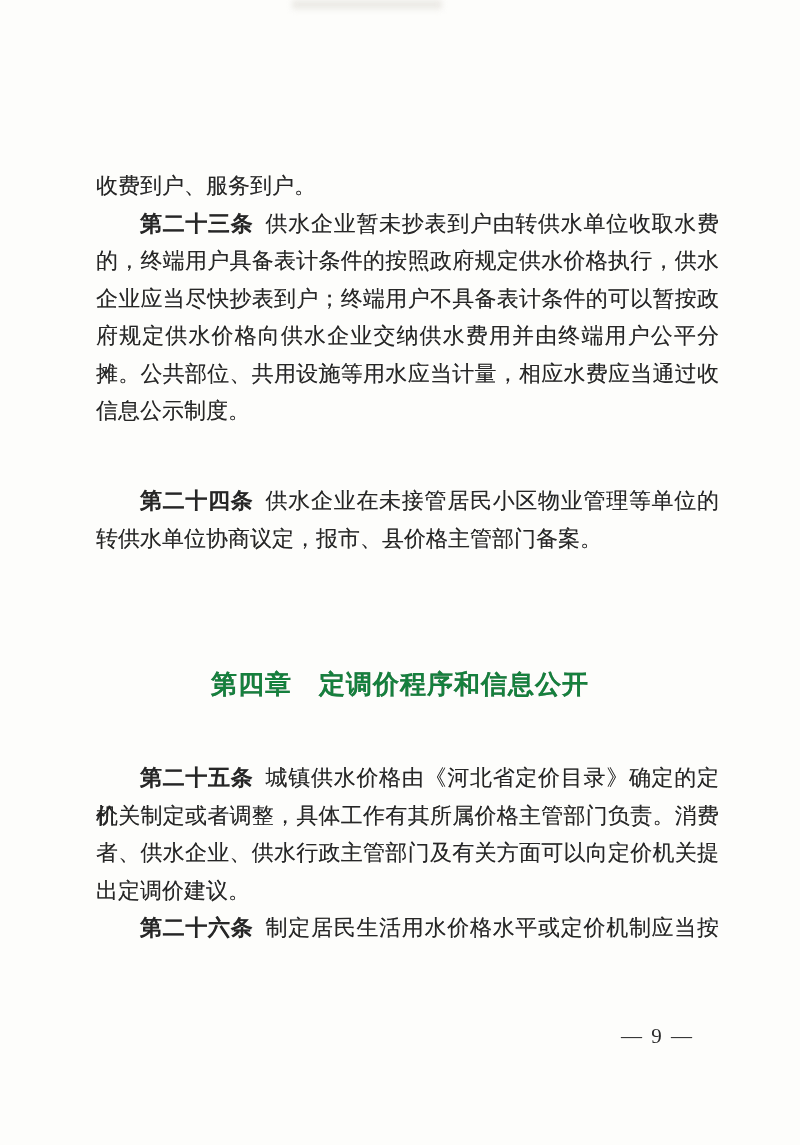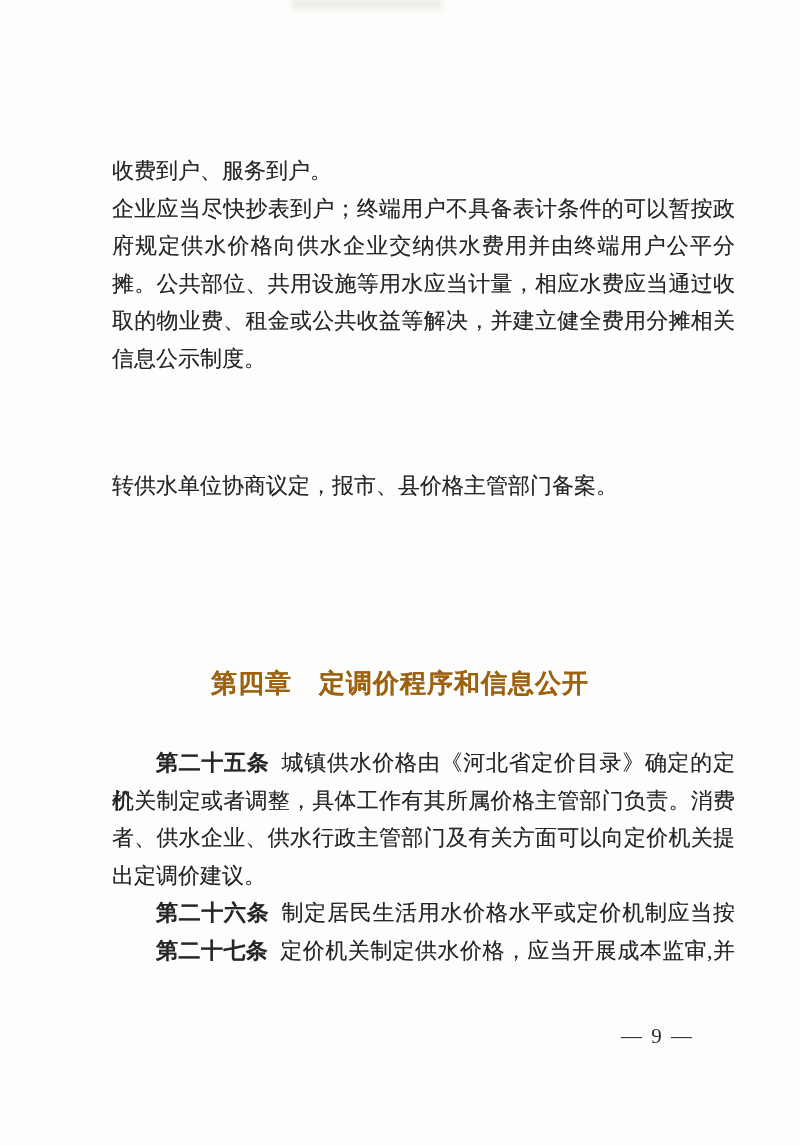--- a/index.html
+++ b/index.html
@@ -9,21 +9,21 @@
     margin:0 auto;
     background:#fdfdfb;
     overflow:hidden;
     font-family:"Liberation Serif","DejaVu Serif",serif;
     color:#262626;
   }
   .scan-artifact{
     position:absolute;top:0;left:292px;width:150px;height:9px;
     background:#e6e4df;filter:blur(3px);opacity:.8;
   }
-  .textcol{position:absolute;left:112px;width:623px;}
+  .textcol{position:absolute;left:96px;width:623px;margin-top:15px;}
   .block-1{top:152px;}
   .block-2{top:467px;}
   .block-3{top:744px;}
   .line{
     height:37.5px;line-height:37.5px;
     font-size:22px;
     letter-spacing:0;
     text-shadow:0 0 .5px rgba(40,40,40,.45);
     white-space:normal;
   }
@@ -31,60 +31,61 @@
   .short{text-align:left;text-align-last:left;}
   .indent{text-indent:44px;}
   .term{
     font-family:"Liberation Sans","DejaVu Sans",sans-serif;
     font-weight:700;
     margin-right:12px;
   }
   .chapter-heading{
     position:absolute;left:0;top:665px;width:800px;
     text-align:center;
-    font-family:Liberation Mono, monospace;
+    font-family:Liberation Serif, serif;
     font-weight:700;
     font-size:26px;line-height:40px;
-    color:#a16207;
+    color:#15803d;
     text-shadow:0 0 .5px rgba(30,30,30,.5);
     letter-spacing:1px;
   }
   .page-number{
     position:absolute;top:1022px;right:106px;
     font-size:21px;line-height:28px;
     letter-spacing:2px;
     color:#2b2b2b;
   }
 </style>
 </head>
 <body>
 
 <div class="page">
 
   <div class="scan-artifact"></div>
 
   <div class="textcol block-1">
     <div class="line short"><span>收费到户、服务到户。</span></div>
+    <div class="line full indent"><span class="term">第二十三条</span><span>供水企业暂未抄表到户由转供水单位收取水费</span></div>
+    <div class="line full"><span>的，终端用户具备表计条件的按照政府规定供水价格执行，供水</span></div>
     <div class="line full"><span>企业应当尽快抄表到户；终端用户不具备表计条件的可以暂按政</span></div>
     <div class="line full"><span>府规定供水价格向供水企业交纳供水费用并由终端用户公平分</span></div>
     <div class="line full"><span>摊。公共部位、共用设施等用水应当计量，相应水费应当通过收</span></div>
-    <div class="line full"><span>取的物业费、租金或公共收益等解决，并建立健全费用分摊相关</span></div>
     <div class="line short"><span>信息公示制度。</span></div>
   </div>
 
   <div class="textcol block-2">
+    <div class="line full indent"><span class="term">第二十四条</span><span>供水企业在未接管居民小区物业管理等单位的</span></div>
     <div class="line short"><span>转供水单位协商议定，报市、县价格主管部门备案。</span></div>
   </div>
 
   <div class="chapter-heading">第四章　定调价程序和信息公开</div>
 
   <div class="textcol block-3">
     <div class="line full indent"><span class="term">第二十五条</span><span>城镇供水价格由《河北省定价目录》确定的定价</span></div>
     <div class="line full"><span>机关制定或者调整，具体工作有其所属价格主管部门负责。消费</span></div>
     <div class="line full"><span>者、供水企业、供水行政主管部门及有关方面可以向定价机关提</span></div>
     <div class="line short"><span>出定调价建议。</span></div>
     <div class="line full indent"><span class="term">第二十六条</span><span>制定居民生活用水价格水平或定价机制应当按</span></div>
-    <div class="line full indent"><span class="term">第二十七条</span><span>定价机关制定供水价格，应当开展成本监审,并</span></div>
   </div>
 
   <div class="page-number">— 9 —</div>
 
 </div>
 
 </body></html>

